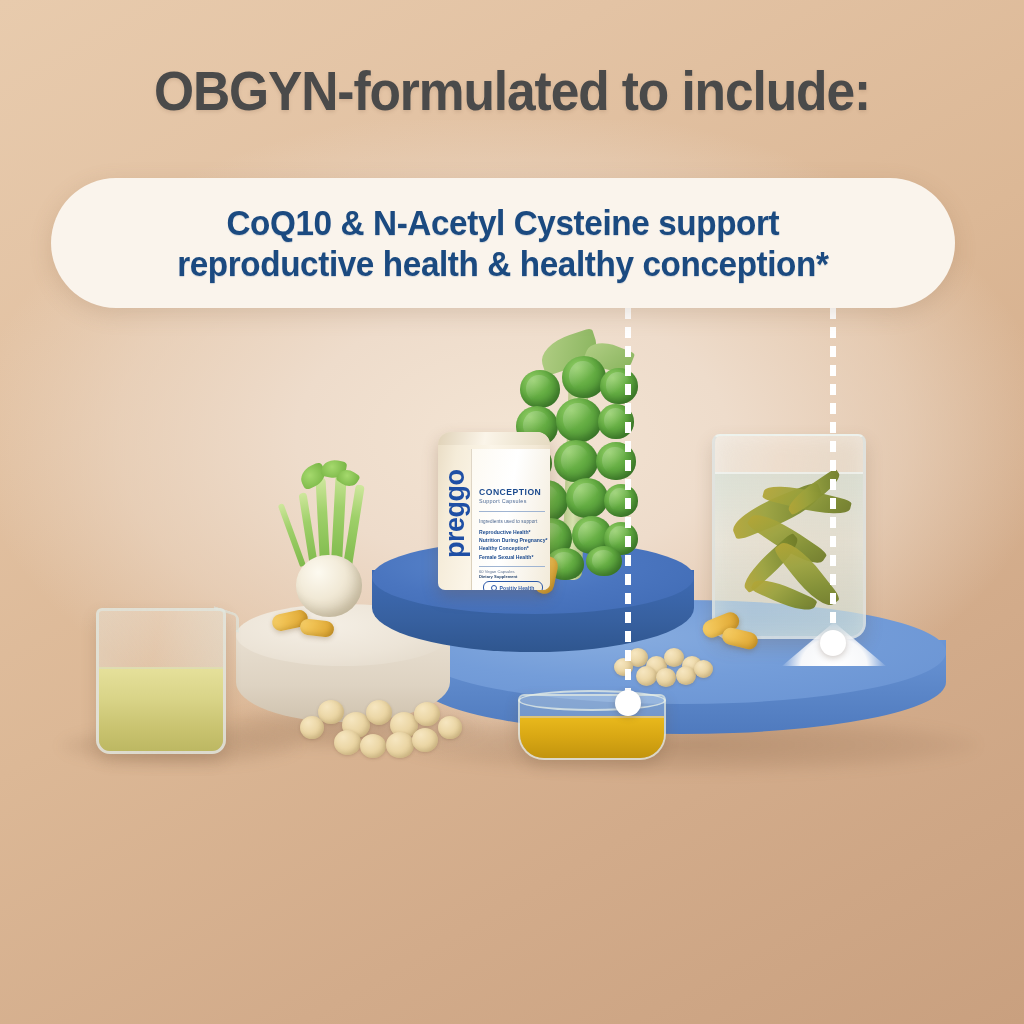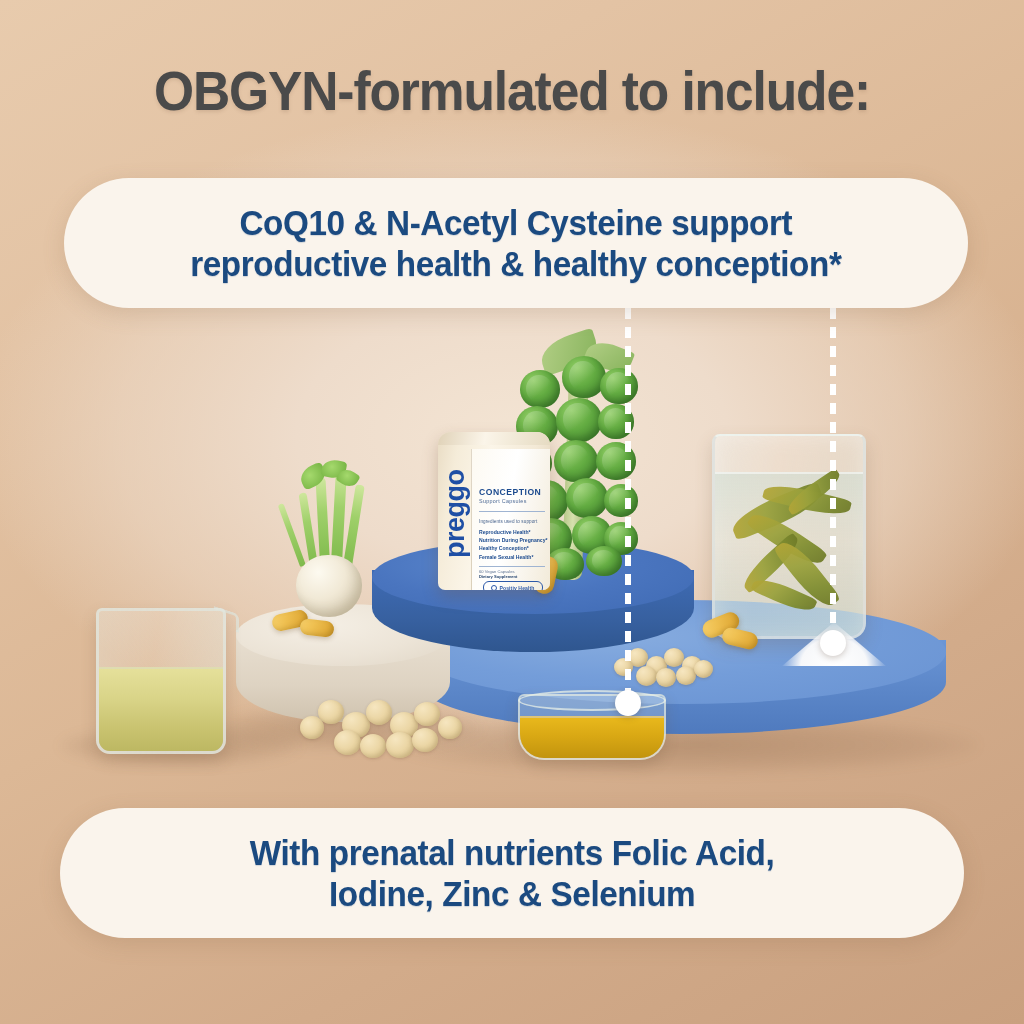--- a/index.html
+++ b/index.html
@@ -49,21 +49,21 @@
   .card {
     position: absolute;
     background: #faf4ec;
     box-shadow: 0 6px 22px rgba(135,98,68,0.20);
     display: flex;
     align-items: center;
     justify-content: center;
     text-align: center;
   }
   .card-top {
-    left: 64px; top: 178px;
+    left: 51px; top: 178px;
     width: 904px; height: 130px;
     border-radius: 65px;
   }
   .card-bottom {
     left: 60px; top: 808px;
     width: 904px; height: 130px;
     border-radius: 65px;
   }
   .card-text {
     color: #1b4a80;
@@ -514,20 +514,14 @@
 
   </div>
 
   <div class="card card-top">
     <div class="card-text">
       <div>CoQ10 &amp; N-Acetyl Cysteine support</div>
       <div>reproductive health &amp; healthy conception*</div>
     </div>
   </div>
 
-  <div class="card card-bottom">
-    <div class="card-text">
-      <div>With prenatal nutrients Folic Acid,</div>
-      <div>Iodine, Zinc &amp; Selenium</div>
-    </div>
-  </div>
 
 </div>
 
 </body></html>

